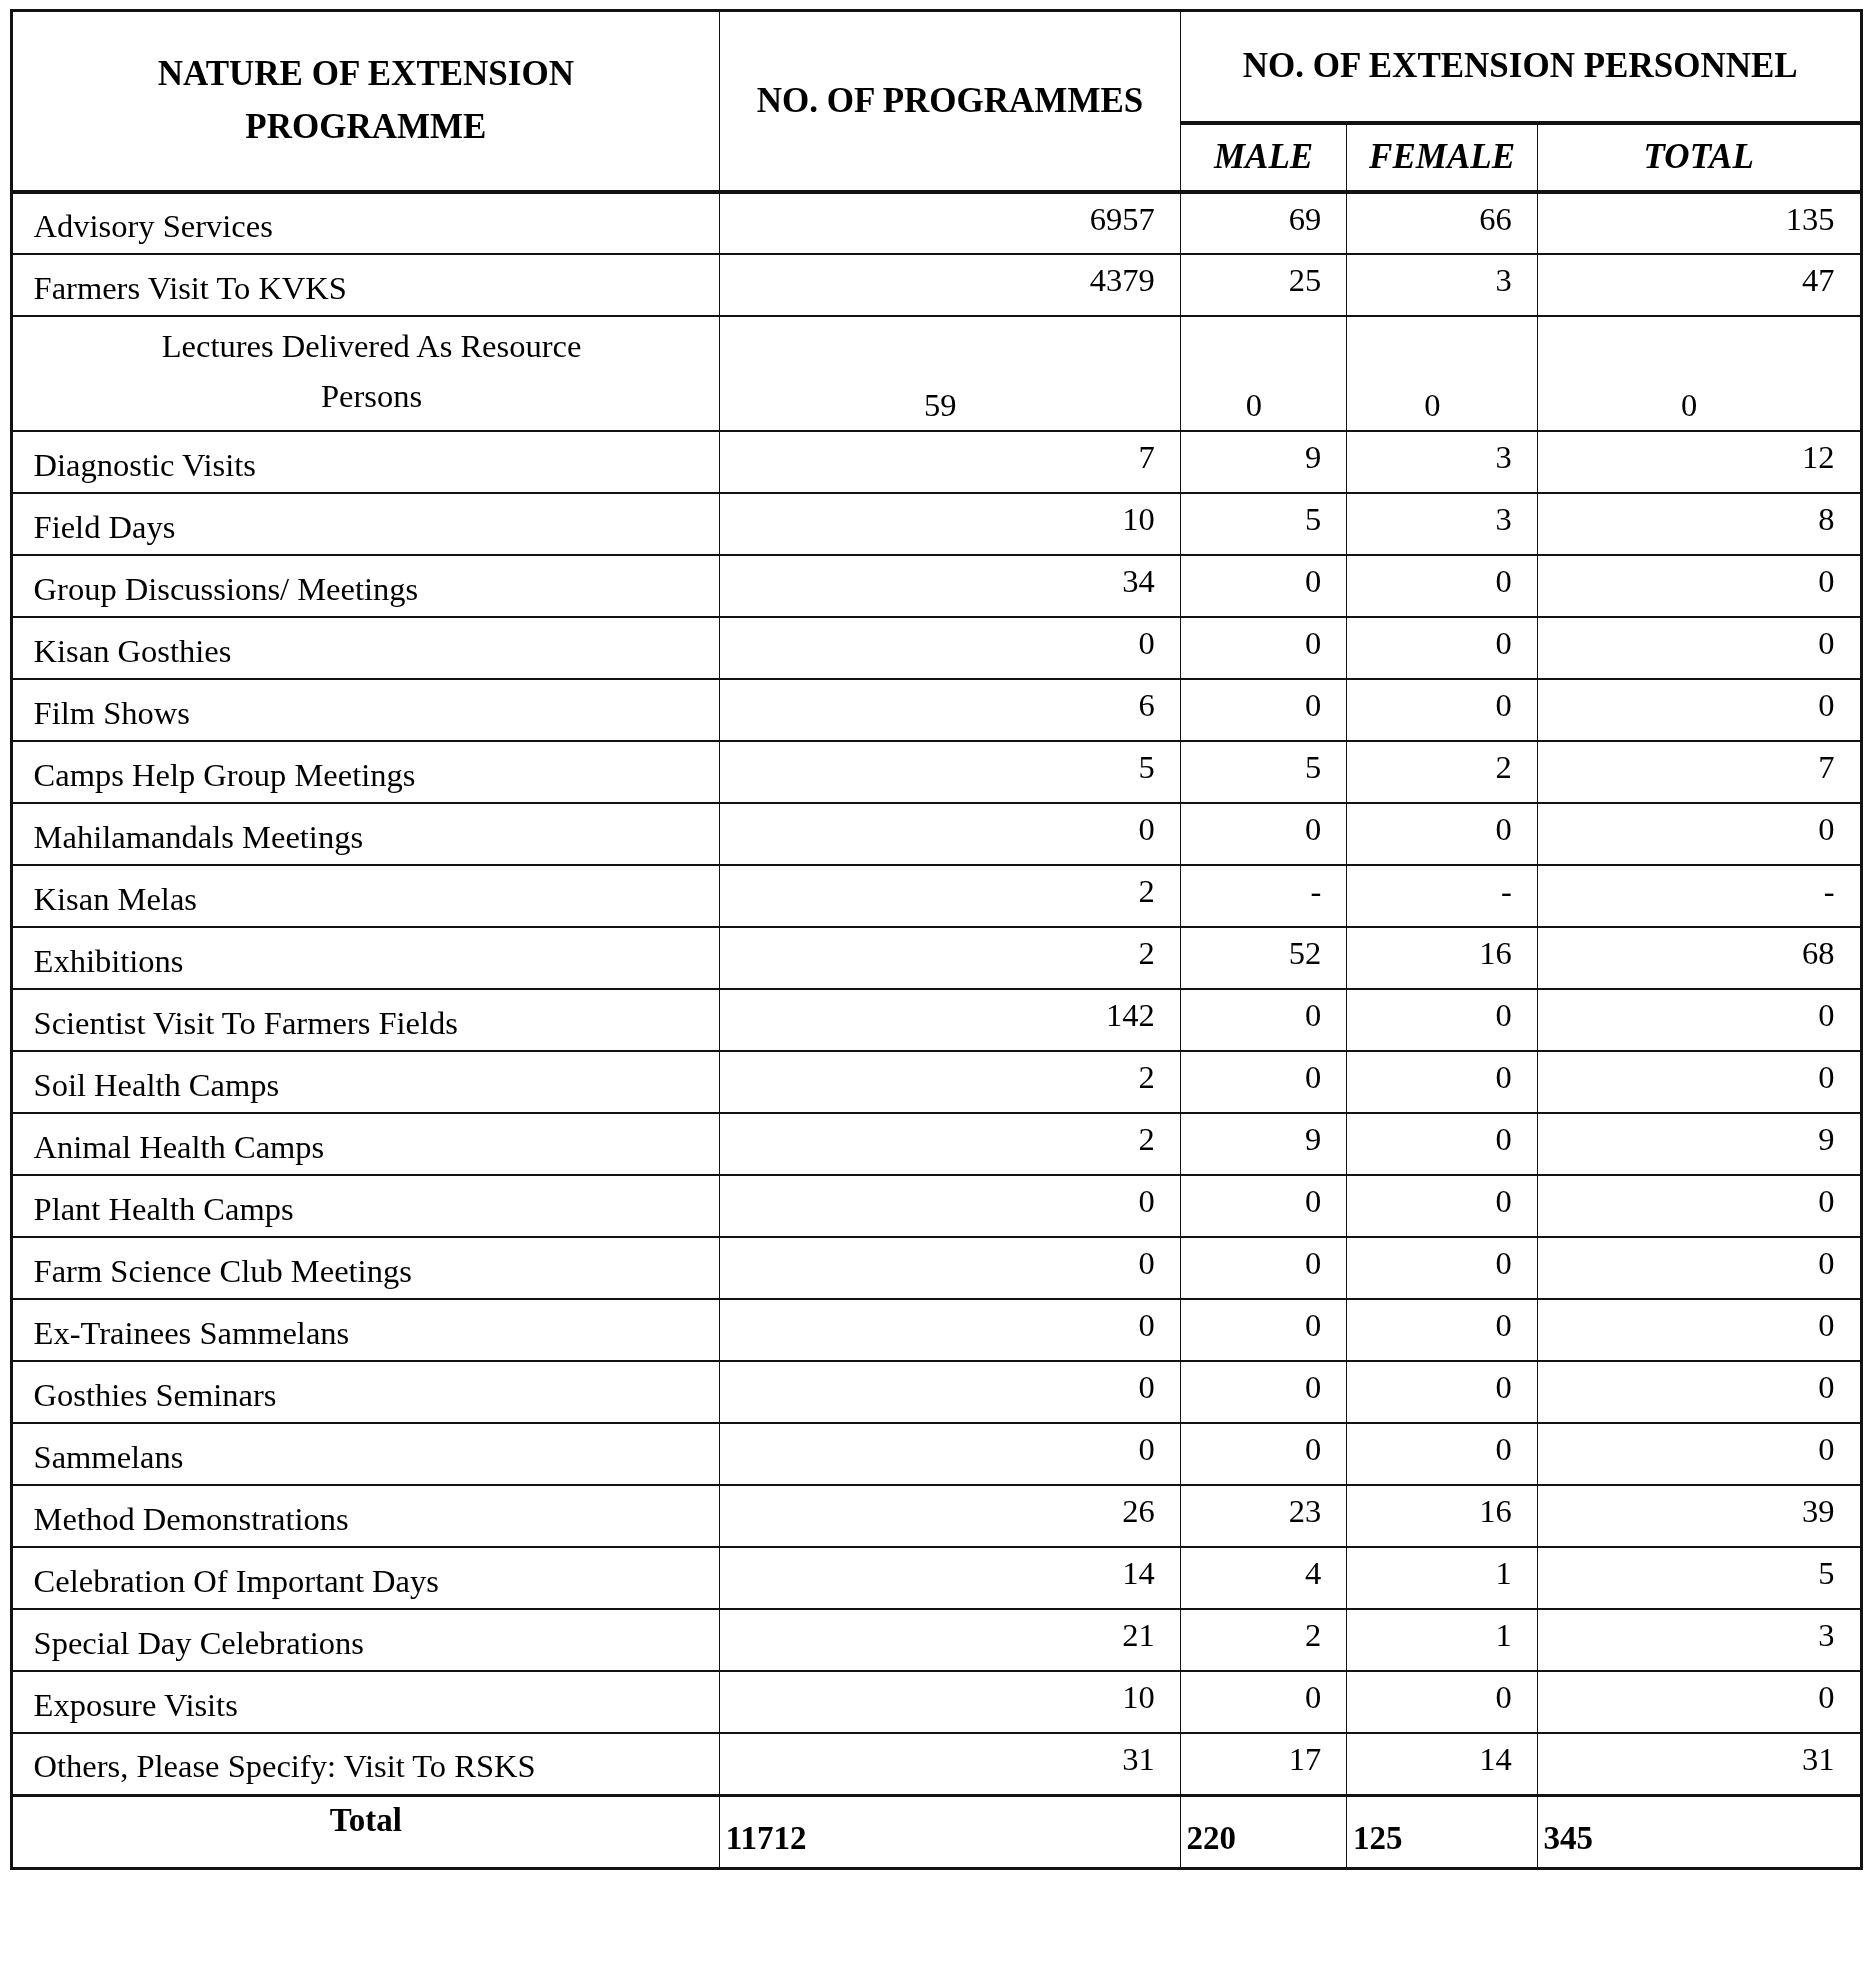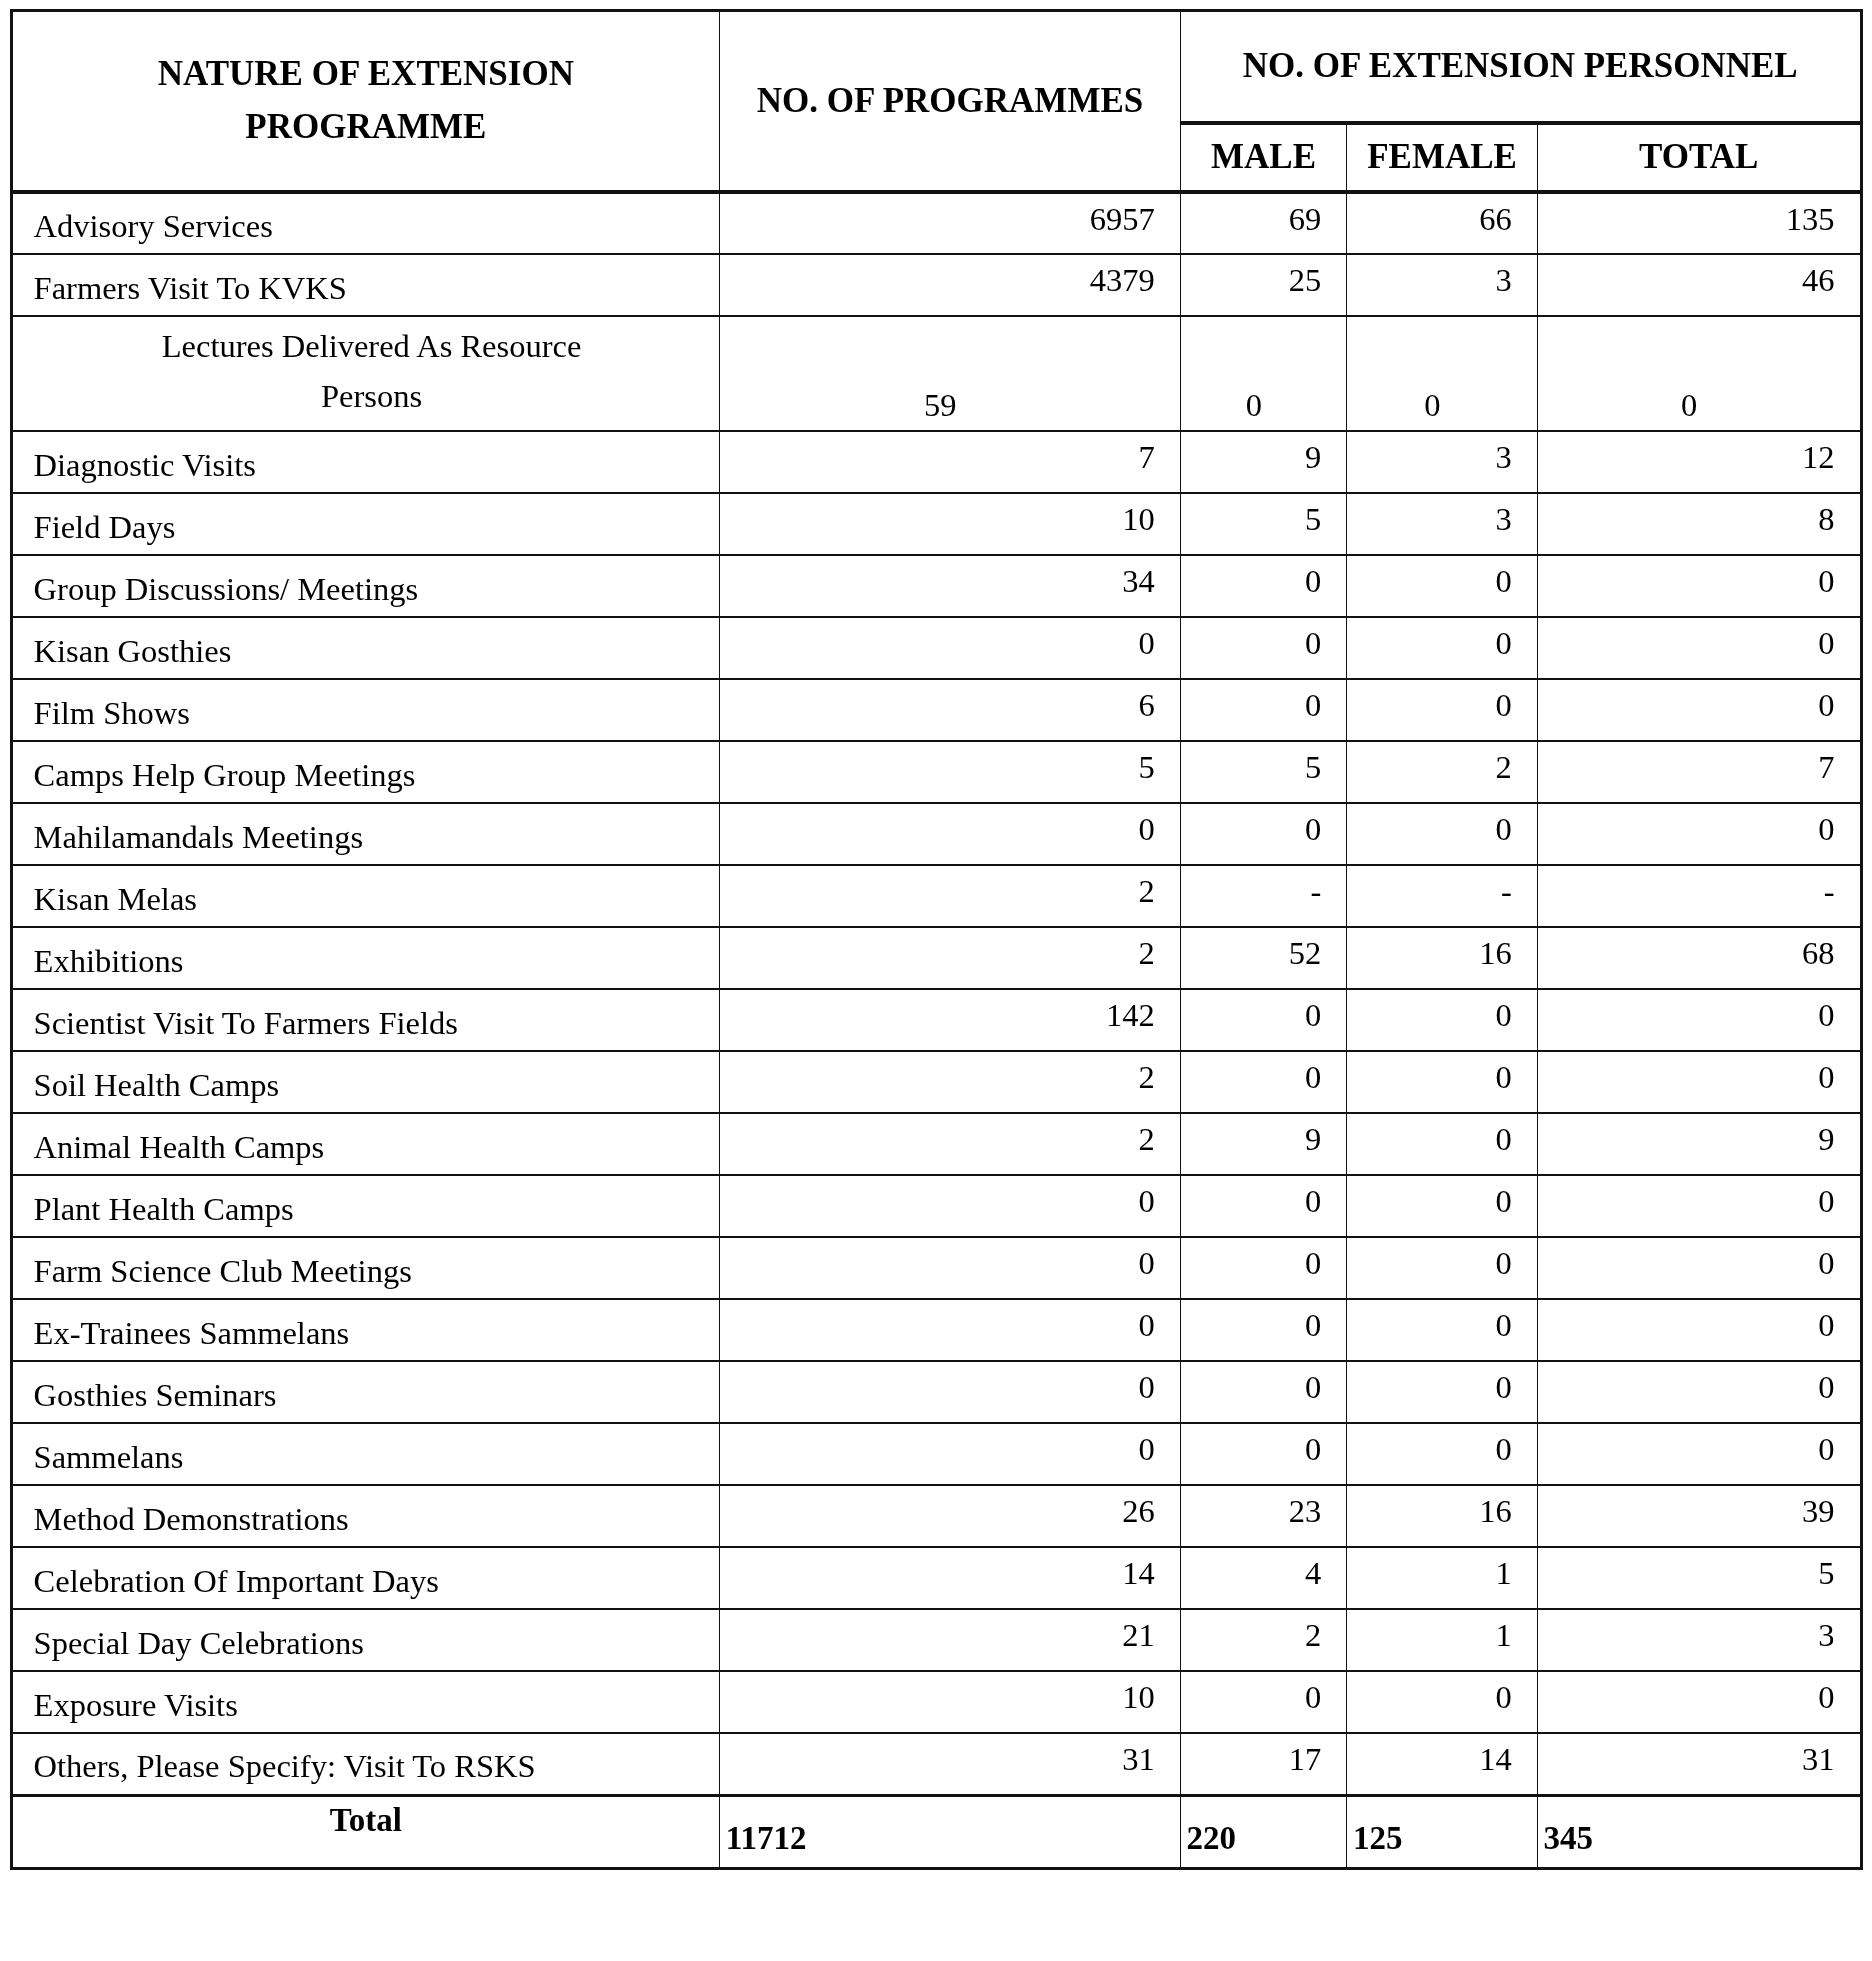--- a/index.html
+++ b/index.html
@@ -31,21 +31,21 @@
   .ext-table thead th {
     font-weight: bold;
     font-size: 35px;
     text-align: center;
     vertical-align: middle;
     line-height: 1.5;
     border-bottom-width: 4.8px;
   }
   th.h-group { height: 113px; border-bottom-width: 2.9px; }
   th.h-name span { display: inline-block; max-width: 497px; }
-  thead tr.sub th { height: 69px; border-bottom-width: 4.8px; }
+  thead tr.sub th { height: 69px; border-bottom-width: 4.8px; font-style: italic; }
   th.h-rowspan { border-bottom-width: 4.8px; }
   
   .ext-table tbody td { height: 62px; font-size: 32.5px; }
   .ext-table tbody tr { border-top: 2.9px solid #121212; }
   td.c-name {
     text-align: left;
     vertical-align: bottom;
     padding: 3.8px 9.6px 8.6px 21px;
   }
   td.c-num {
@@ -97,21 +97,21 @@
           <td class="c-num">6957</td>
           <td class="c-num">69</td>
           <td class="c-num">66</td>
           <td class="c-num">135</td>
         </tr>
         <tr data-row="1">
           <td class="c-name"><span>Farmers Visit To KVKS</span></td>
           <td class="c-num">4379</td>
           <td class="c-num">25</td>
           <td class="c-num">3</td>
-          <td class="c-num">46</td>
+          <td class="c-num">47</td>
         </tr>
         <tr data-row="2">
           <td class="c-name"><span>Lectures Delivered As Resource Persons</span></td>
           <td class="c-num">59</td>
           <td class="c-num">0</td>
           <td class="c-num">0</td>
           <td class="c-num">0</td>
         </tr>
         <tr data-row="3">
           <td class="c-name"><span>Diagnostic Visits</span></td>

